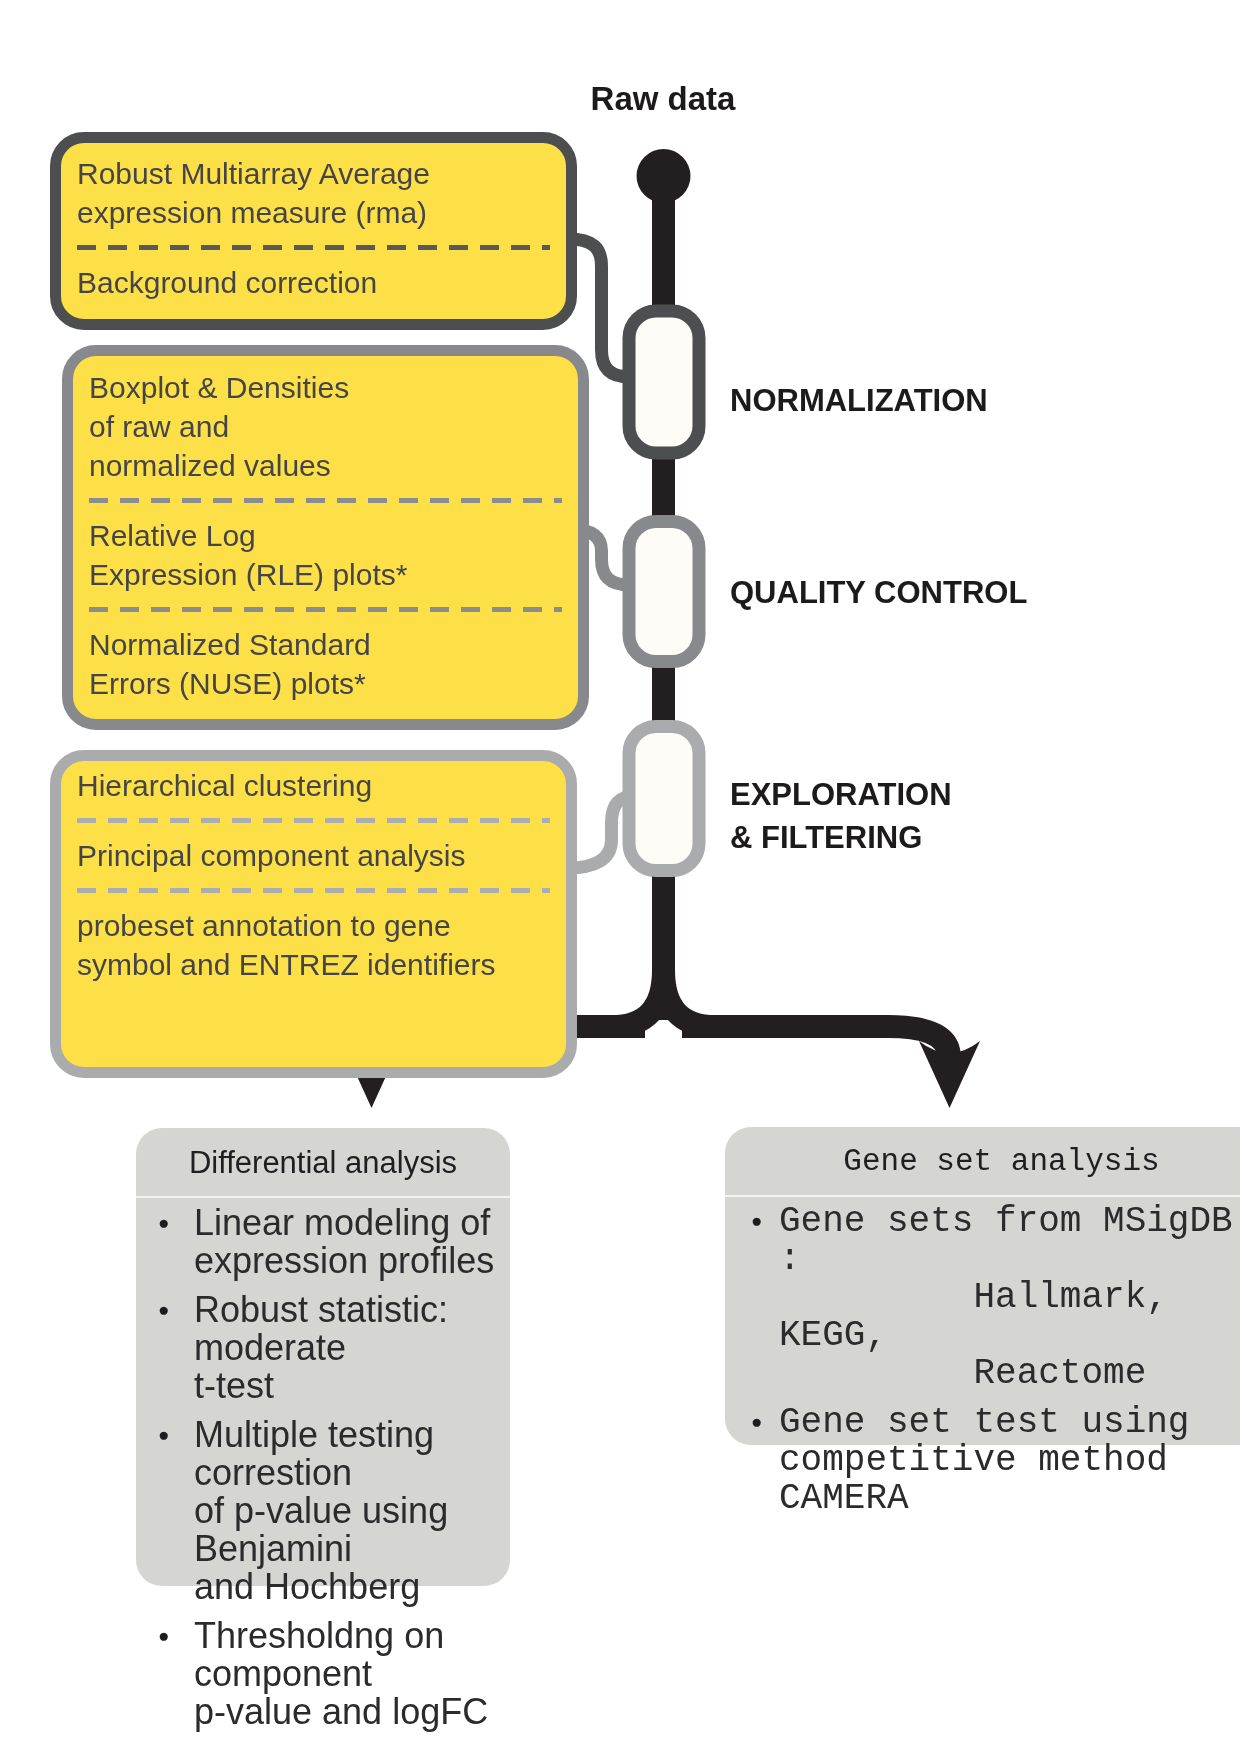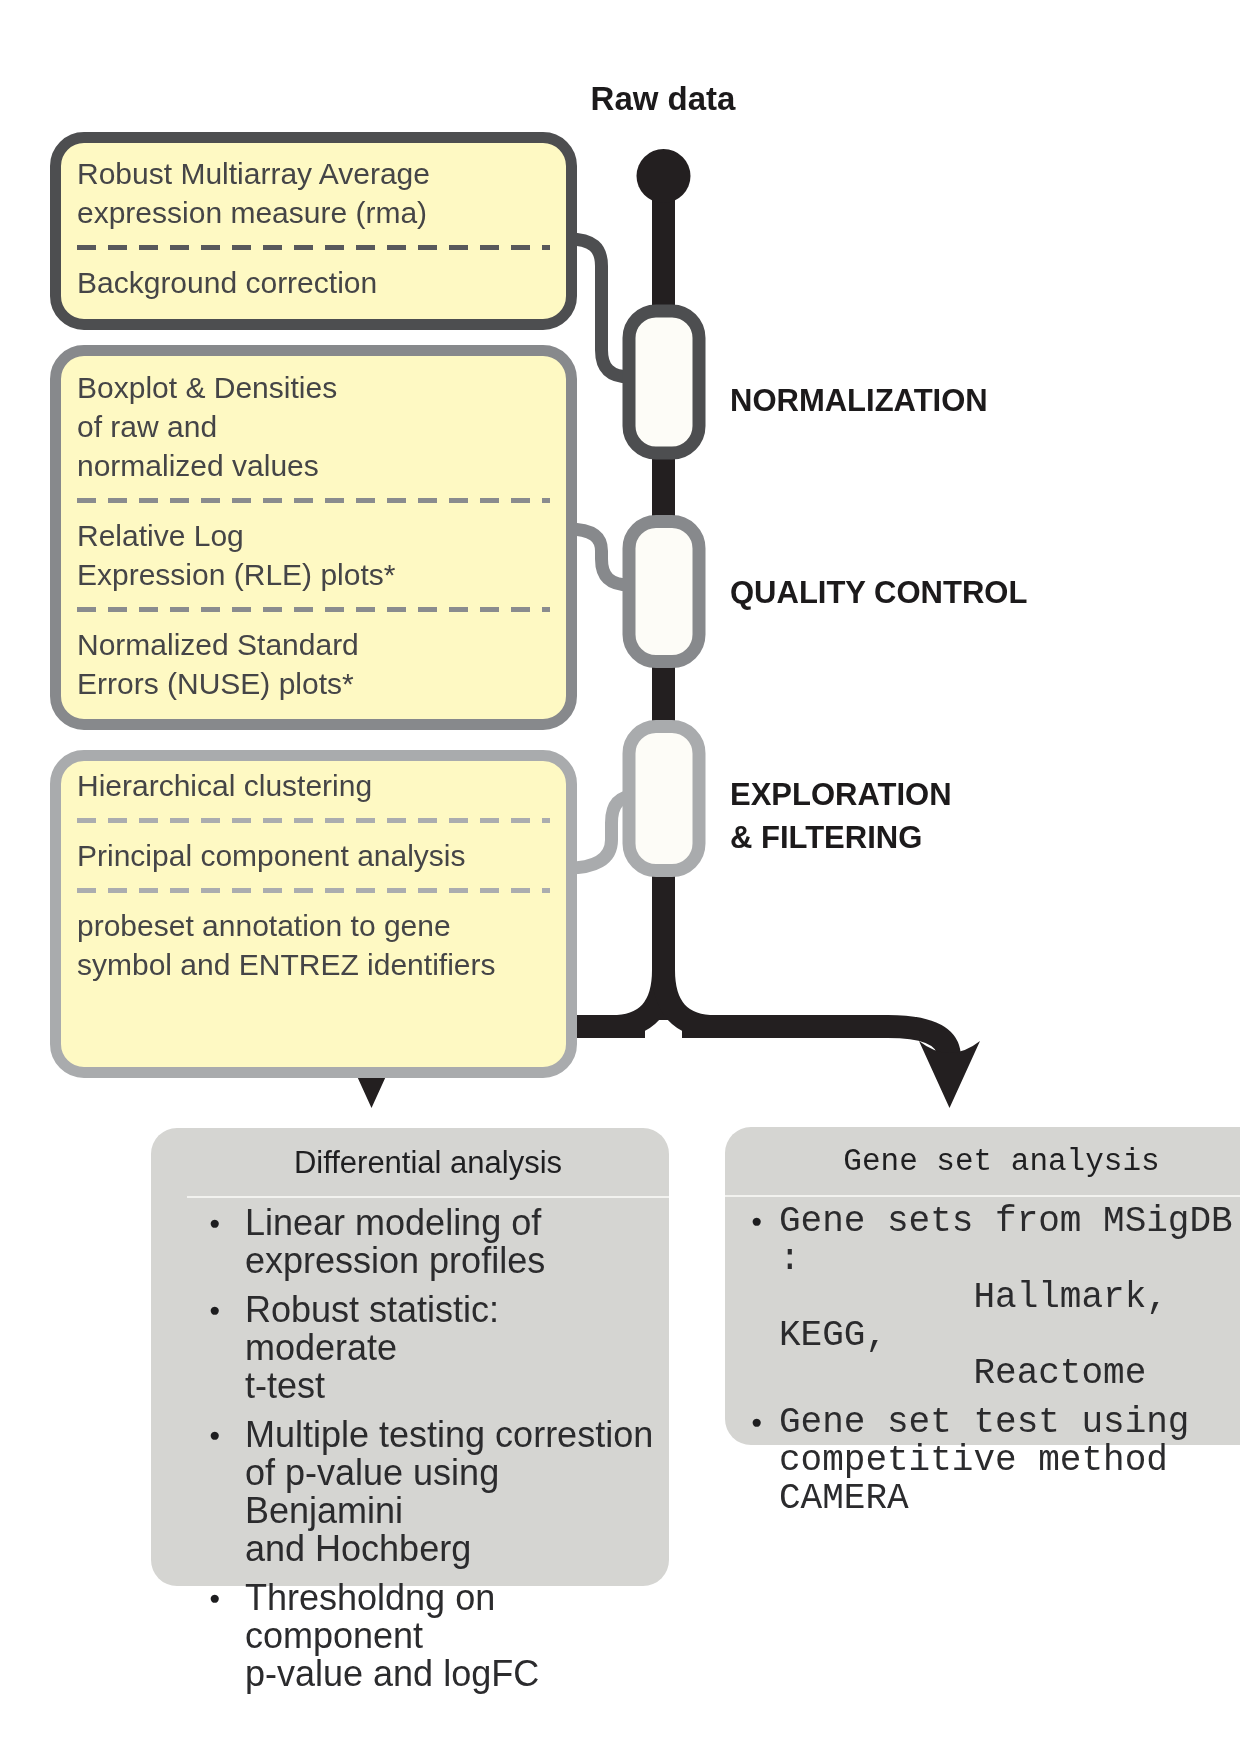--- a/index.html
+++ b/index.html
@@ -3,25 +3,25 @@
 <meta charset="utf-8">
 <style>
   html,body { margin:0; padding:0; background:#ffffff; }
   body { font-family: "Liberation Sans", "DejaVu Sans", sans-serif; }
   #canvas { position:relative; width:1240px; height:1753px; background:#ffffff; overflow:hidden; }
   #lineart { position:absolute; left:0; top:0; }
 
   .abs { position:absolute; }
 
   
-  .step-box { position:absolute; left:50px; width:527px; background:#fef9c3;
+  .step-box { position:absolute; left:50px; width:527px; background:#fde047;
               border-radius:34px; box-sizing:border-box; color:#454547;
               font-size:30px; line-height:39px; }
   .box-1 { top:132px; height:198px; border:11px solid #4d4e50; padding:11px 16px 8px 16px; }
-  .box-2 { top:345px; height:385px; border:11px solid #87898c; padding:12px 16px 8px 16px; }
+  .box-2 { top:345px; height:385px; border:11px solid #87898c; padding:12px 16px 8px 16px;margin-left:12px; }
   .box-3 { top:750px; height:328px; border:11px solid #a9abad; padding:5px 16px 5px 16px; }
   .segment { white-space:pre-line; }
   .dash-sep { height:5px; margin:13px 0; }
   .box-1 .dash-sep { background:repeating-linear-gradient(90deg,#58595b 0 19px,transparent 19px 31px); }
   .box-2 .dash-sep { background:repeating-linear-gradient(90deg,#8a8c8e 0 19px,transparent 19px 31px); }
   .box-3 .dash-sep { background:repeating-linear-gradient(90deg,#abadaf 0 19px,transparent 19px 31px); }
 
   
   .raw-data { left:563px; top:80px; width:200px; text-align:center;
               font-size:33px; font-weight:bold; color:#1c1a1b; }
@@ -29,21 +29,21 @@
   
   .stage-label { left:730px; font-size:31px; font-weight:bold; color:#1c1a1b;
                  line-height:43px; white-space:pre-line; letter-spacing:0px; }
   .stage-1 { top:379px;text-align:center; }
   .stage-2 { top:571px; }
   .stage-3 { top:773px; }
 
   
   .analysis-box { position:absolute; background:#d5d5d2; border-radius:26px;
                   box-sizing:border-box; color:#2b2b2d; }
-  .analysis-left  { left:151px; top:1128px; width:518px; height:458px;padding-left:36px; }
+  .analysis-left  { left:136px; top:1128px; width:374px; height:458px; }
   .analysis-right { left:725px; top:1127px; width:553px; height:318px;font-family:Liberation Mono, monospace; }
   .analysis-header { text-align:center; font-size:31px; line-height:40px; color:#1f1f21;
                      padding-top:15px; padding-bottom:13px;
                      border-bottom:2px solid #f2f2ef; }
   .bullet-list { padding:6px 10px 0 22px; }
   .analysis-right .bullet-list { padding-left:26px; }
   .bullet-item { display:flex; margin-bottom:11px; }
   .bullet-dot { flex:0 0 36px; font-size:19px; line-height:38px; color:#1d1d1f; }
   .analysis-right .bullet-dot { flex:0 0 28px; }
   .bullet-text { font-size:36px; line-height:38px; white-space:pre-wrap; }

